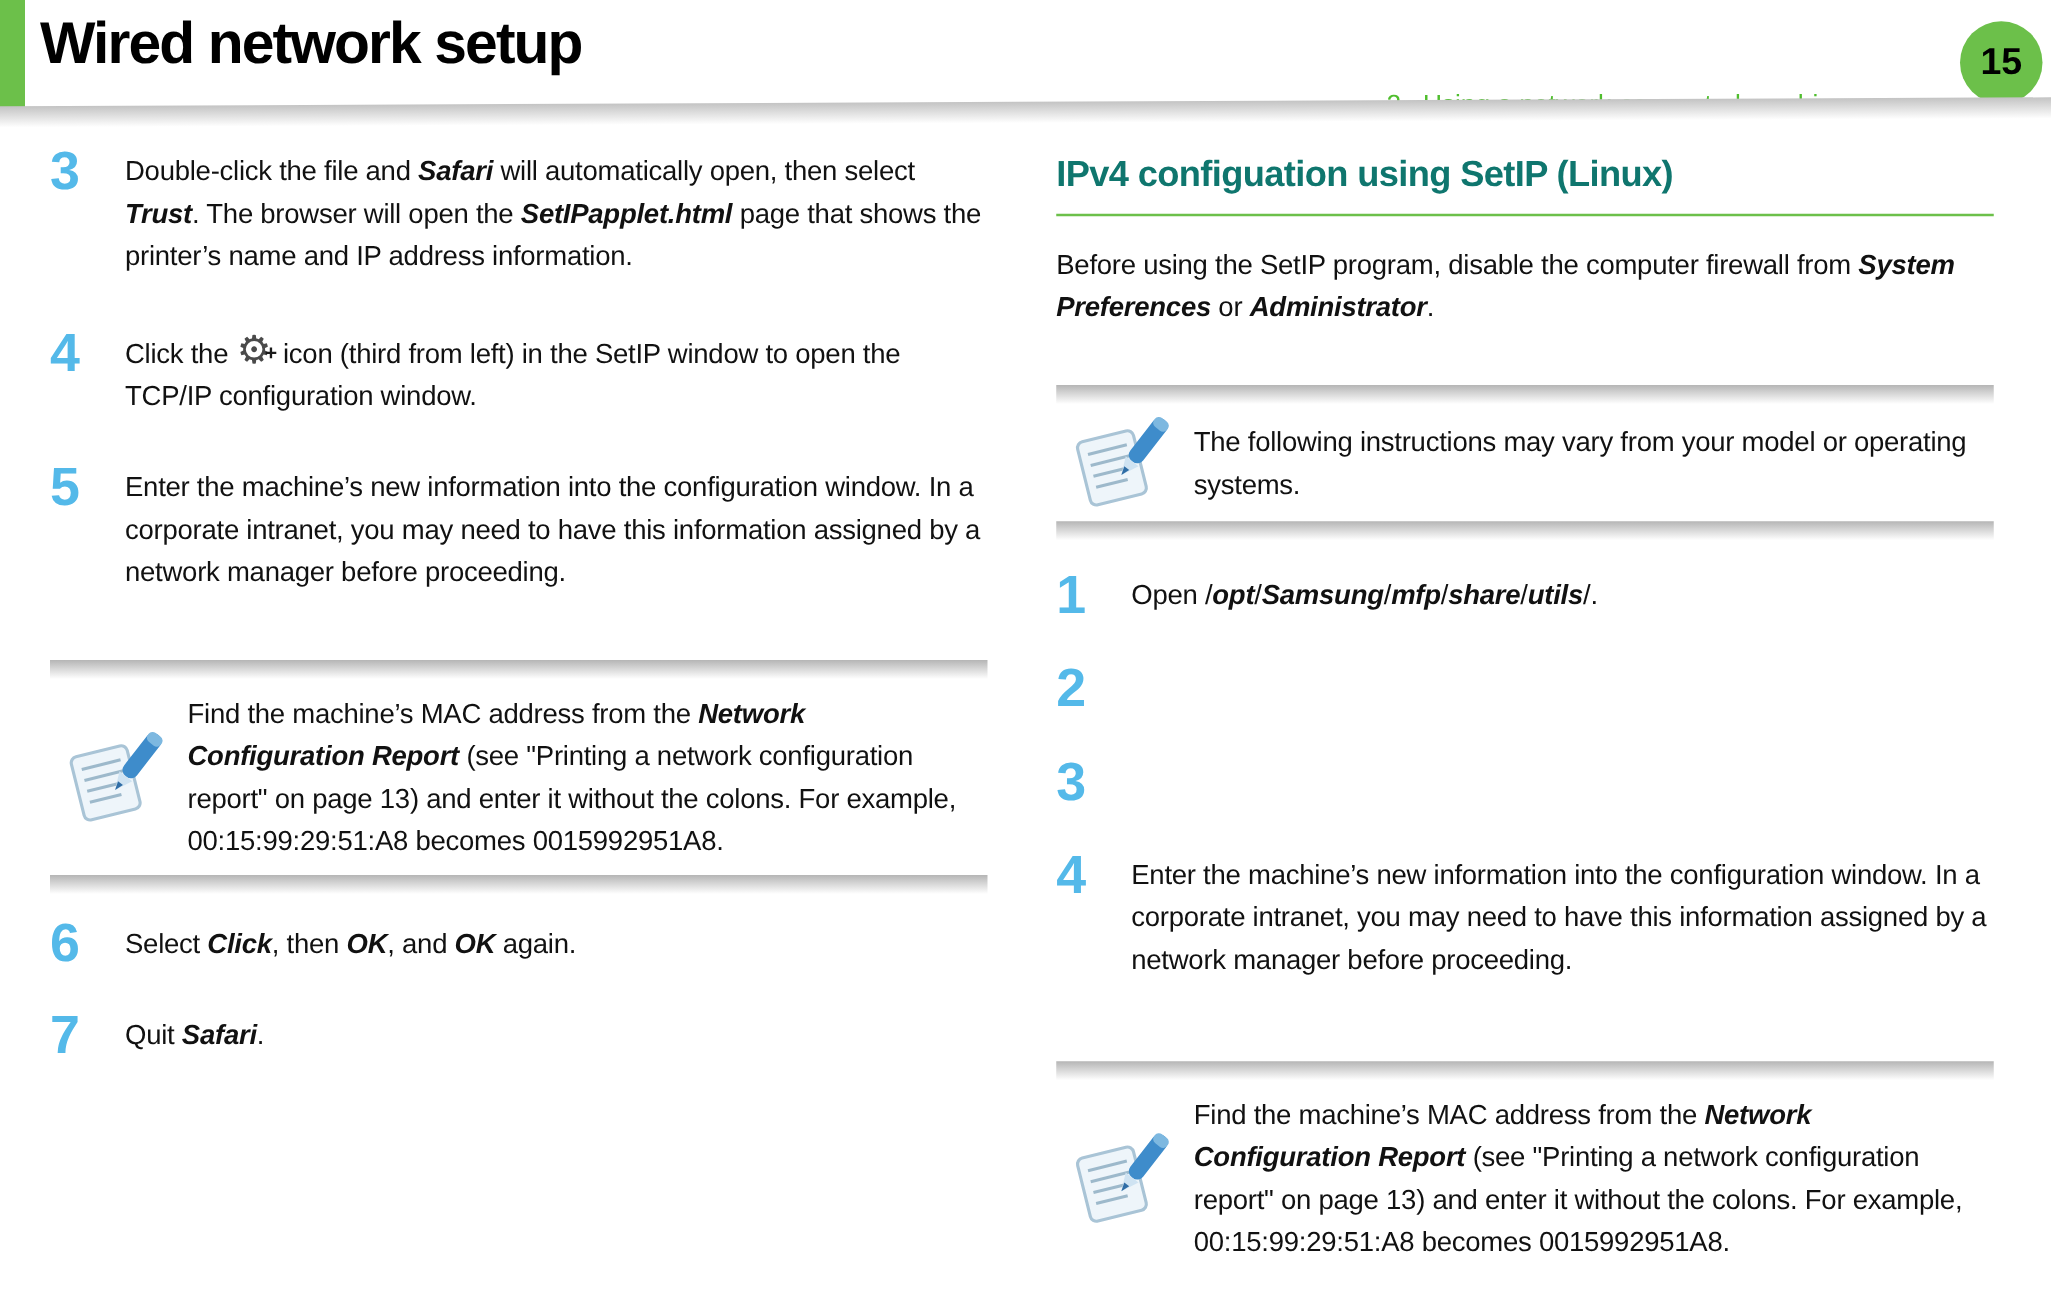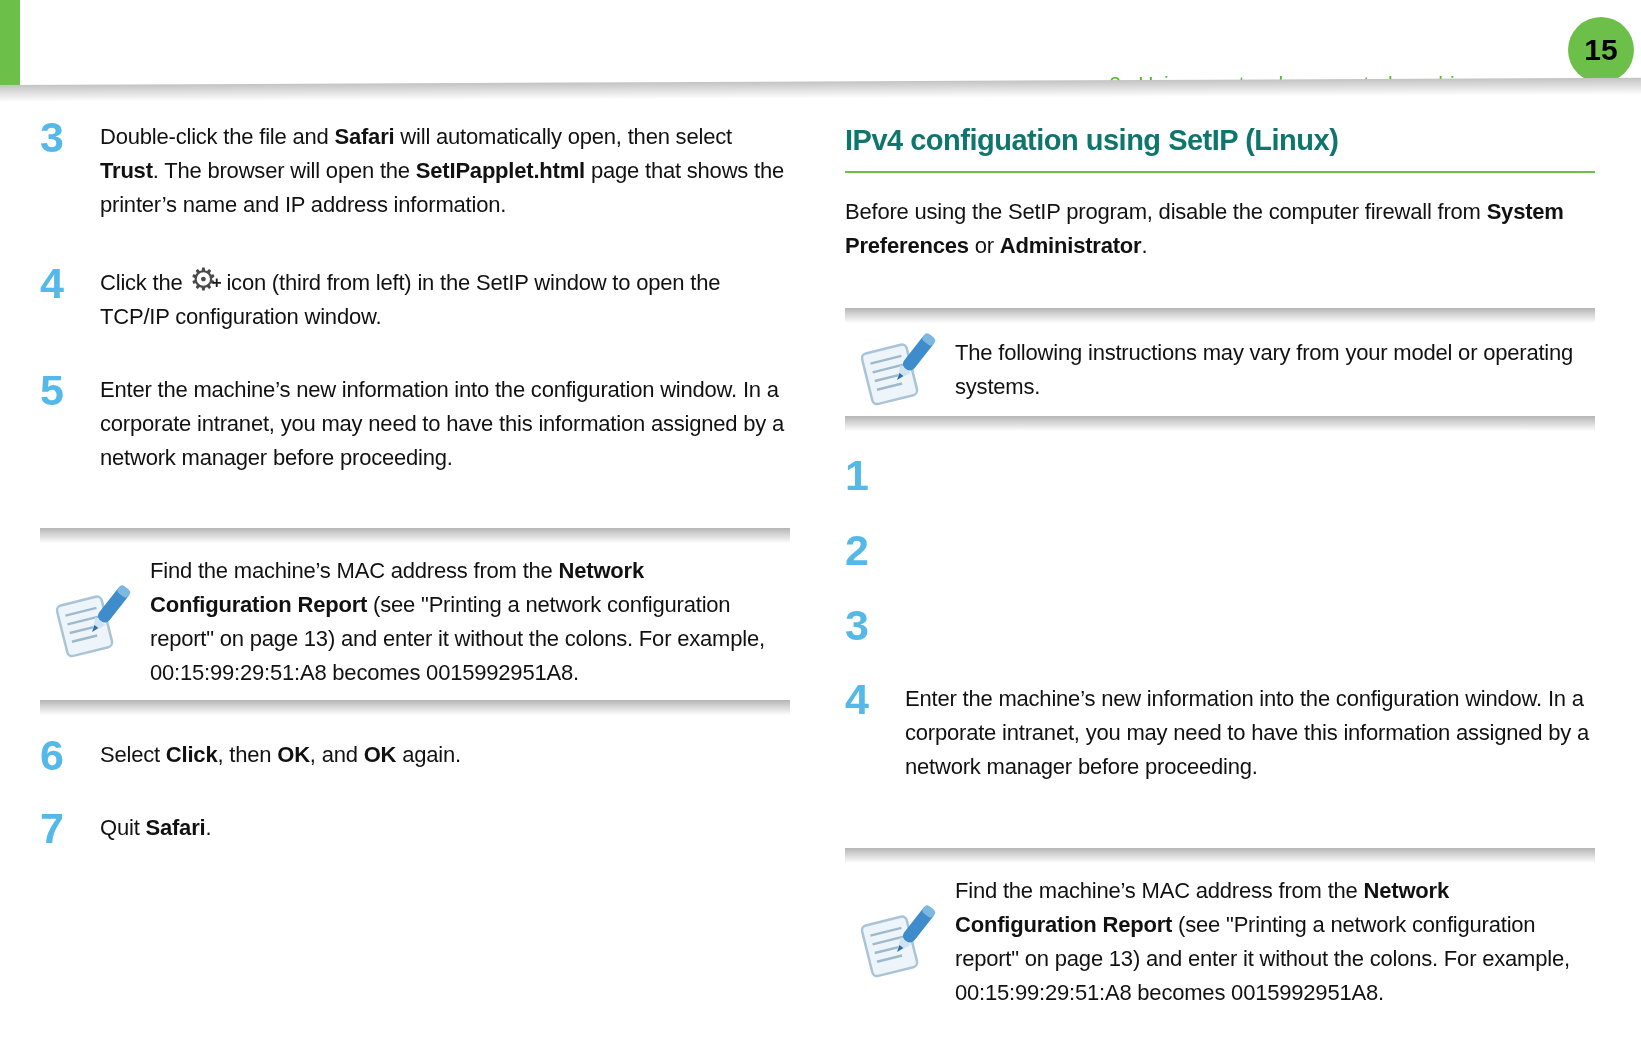--- a/index.html
+++ b/index.html
@@ -54,28 +54,29 @@
   
   .note-box{width:750px;}
   .note-band{height:16px;background:linear-gradient(to bottom,#b5b5b5 0%,#ffffff 95%);}
   .note-body{display:flex;align-items:center;padding:10px 0 10px 12px;}
   .note-icon{flex-shrink:0;width:82px;margin-right:16px;margin-top:2px;}
   .note-text{width:640px;font-size:22px;line-height:34px;letter-spacing:-0.2px;}
   
   .inline-icon{display:inline-block;position:relative;width:32px;height:27px;vertical-align:-5px;}
   .gear-glyph{position:absolute;left:1px;top:-3px;font-size:31px;line-height:30px;color:#4a4a4a;}
   .gear-plus{position:absolute;right:-1px;bottom:-5px;font-size:17px;font-weight:bold;color:#1a1a1a;}
-  b{font-weight:bold;}
+  b{font-weight:bold;font-style:italic;}
 </style>
 </head>
 <body>
 
 <div class="page">
 
   <div class="green-bar"></div>
+  <h1 class="page-title">Wired network setup</h1>
   <div class="chapter-label">2.  Using a network-connected machine</div>
   <div class="page-badge">15</div>
   <div class="header-shadow"></div>
 
   <div class="col col-left">
 
     <div class="step" style="margin-top:2px">
       <div class="step-num">3</div>
       <div class="step-text"><span>Double-click the file and </span><b>Safari</b><span> will automatically open, then select </span><b>Trust</b><span>. The browser will open the </span><b>SetIPapplet.html</b><span> page that shows the printer’s name and IP address information.</span></div>
     </div>
@@ -154,20 +155,21 @@
             </g>
           </svg>
         </span>
         <div class="note-text"><span>The following instructions may vary from your model or operating systems.</span></div>
       </div>
       <div class="note-band"></div>
     </div>
 
     <div class="step" style="margin-top:26px">
       <div class="step-num">1</div>
+      <div class="step-text"><span>Open /</span><b>opt</b><span>/</span><b>Samsung</b><span>/</span><b>mfp</b><span>/</span><b>share</b><span>/</span><b>utils</b><span>/.</span></div>
     </div>
 
     <div class="step" style="margin-top:38px">
       <div class="step-num">2</div>
     </div>
 
     <div class="step" style="margin-top:38px">
       <div class="step-num">3</div>
     </div>
 

